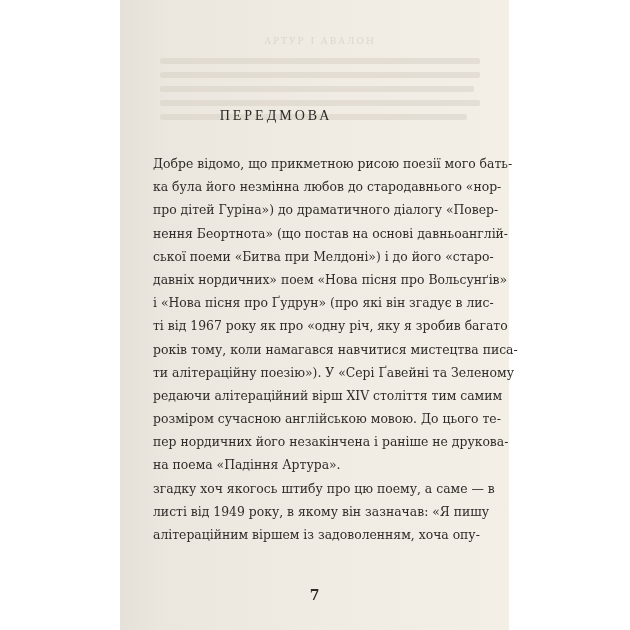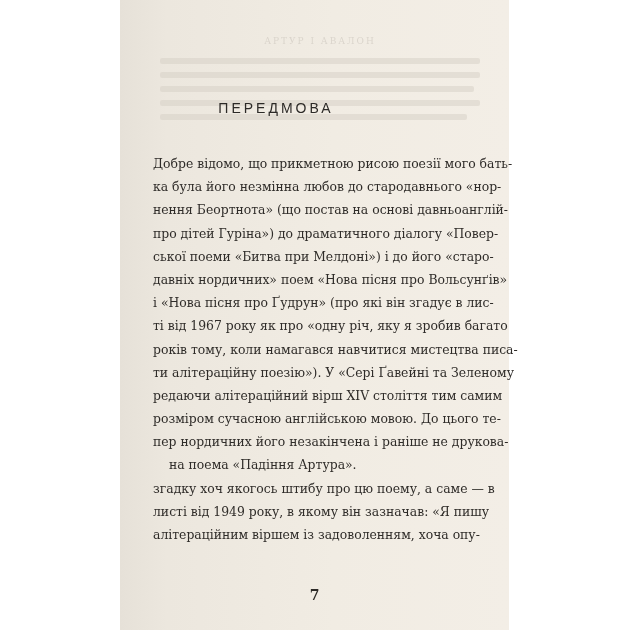--- a/index.html
+++ b/index.html
@@ -9,31 +9,31 @@
     background: linear-gradient(90deg, #e6e1d8 0%, #ece7de 12%, #f1ece3 55%, #f3eee6 100%);
   }
   .bleed {
     position:absolute; left:40px; top:34px; width:320px;
     color:#c9c3ba; font-family:"DejaVu Serif", serif; font-size:11px; line-height:14px;
     opacity:0.55; filter:blur(0.6px);
   }
   .bleed .bh { text-align:center; letter-spacing:2px; font-size:9px; margin-bottom:10px; }
   .bleed .bar { display:block; height:6px; margin-top:4px; background:#d8d2c8; border-radius:2px; }
   .heading {
-    position:absolute; left:0; width:312px; top:100px; text-align:center;
-    font-family:Liberation Sans, sans-serif; font-size:14px; letter-spacing:3px;
+    position:absolute; left:0; width:312px; top:108px; text-align:center;
+    font-family:Liberation Serif, serif; font-size:14px; letter-spacing:3px;
     color:#2c2a27; font-weight:normal;
   }
   .body {
     position:absolute; left:33px; top:152px; width:320px;
     font-family:"DejaVu Serif", serif; font-size:12.4px; line-height:23.2px;
     color:#2f2c29;
   }
   .line { display:block; white-space:nowrap; text-align:justify; text-align-last:justify; height:23.2px; }
-  .line.last { text-align-last:left;margin-left:16px; }
+  .line.last { text-align-last:left; }
   .line.indent { padding-left:16px; }
   .pagenum {
     position:absolute; left:0; width:389px; top:587px; text-align:center;
     font-family:"DejaVu Serif", serif; font-weight:bold; font-size:14px; color:#2c2a27;
   }
 </style>
 </head>
 <body>
 
 <div class="page">
@@ -44,22 +44,22 @@
     <span class="bar" style="width:98%;margin-top:8px"></span>
     <span class="bar" style="width:100%;margin-top:8px"></span>
     <span class="bar" style="width:96%;margin-top:8px"></span>
   </div>
 
   <div class="heading">ПЕРЕДМОВА</div>
 
   <div class="body">
     <span class="line">Добре відомо, що прикметною рисою поезії мого бать-</span>
     <span class="line">ка була його незмінна любов до стародавнього «нор-</span>
+    <span class="line">про дітей Гуріна») до драматичного діалогу «Повер-</span>
     <span class="line">нення Беортнота» (що постав на основі давньоанглій-</span>
-    <span class="line">про дітей Гуріна») до драматичного діалогу «Повер-</span>
     <span class="line">ської поеми «Битва при Мелдоні») і до його «старо-</span>
     <span class="line">давніх нордичних» поем «Нова пісня про Вольсунґів»</span>
     <span class="line">і «Нова пісня про Ґудрун» (про які він згадує в лис-</span>
     <span class="line">ті від 1967 року як про «одну річ, яку я зробив багато</span>
     <span class="line">років тому, коли намагався навчитися мистецтва писа-</span>
     <span class="line">ти алітераційну поезію»). У «Сері Ґавейні та Зеленому</span>
     <span class="line">редаючи алітераційний вірш XIV століття тим самим</span>
     <span class="line">розміром сучасною англійською мовою. До цього те-</span>
     <span class="line">пер нордичних його незакінчена і раніше не друкова-</span>
     <span class="line last">на поема «Падіння Артура».</span>

